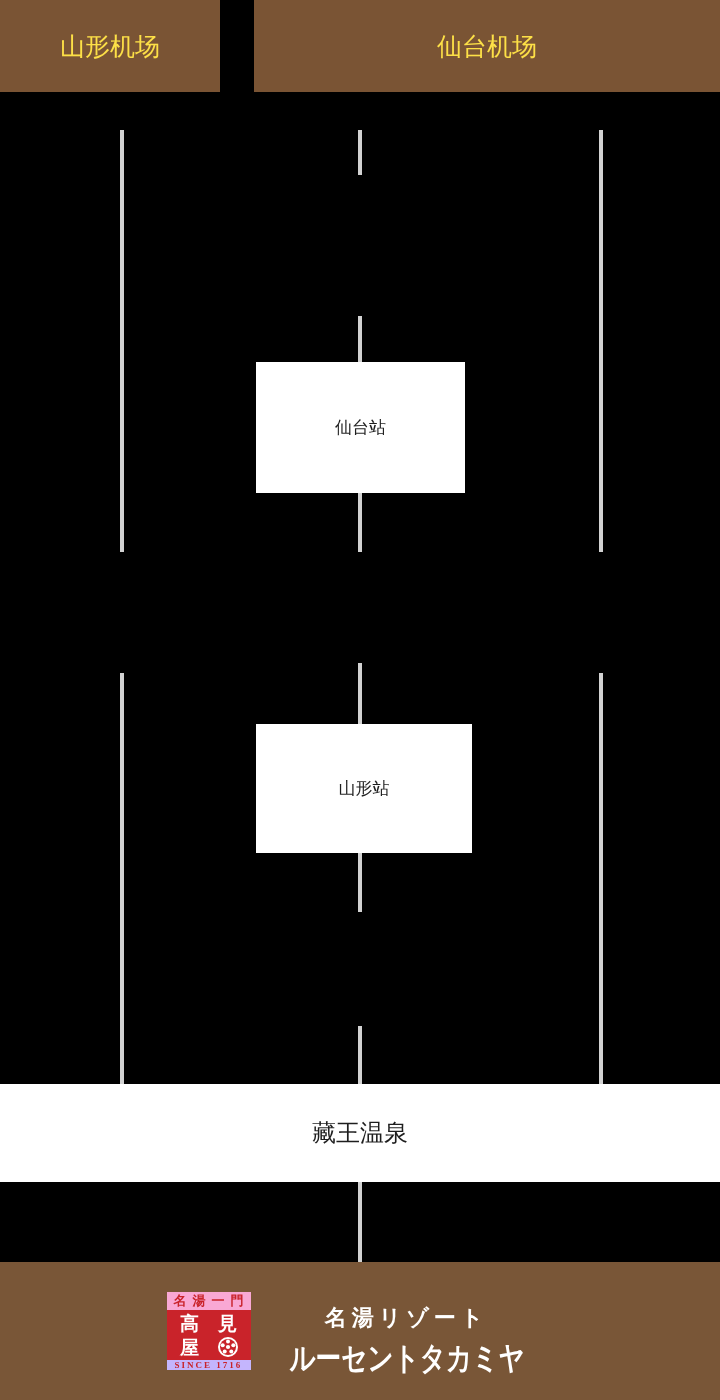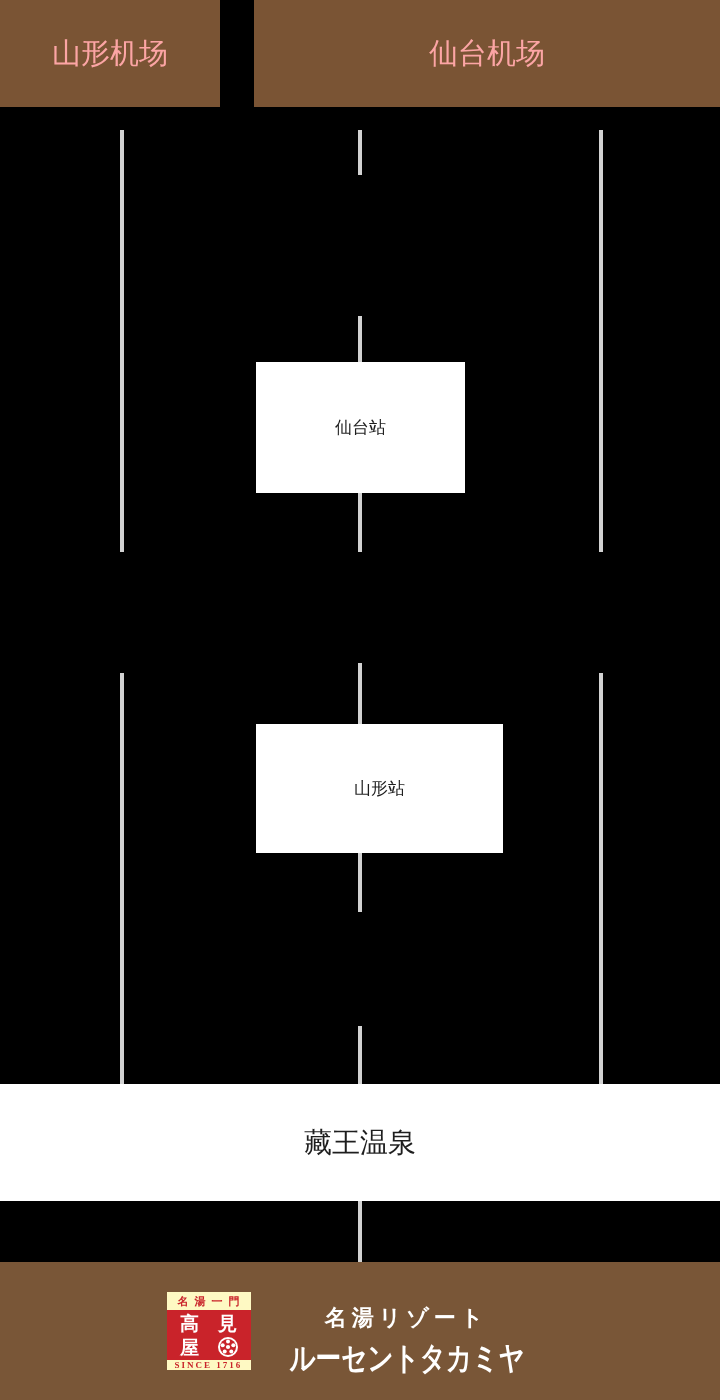--- a/index.html
+++ b/index.html
@@ -11,73 +11,73 @@
     --page-bg:#000000;
   }
   html,body{margin:0;padding:0;background:#222;}
   .page{
     position:relative;width:720px;height:1400px;margin:0 auto;
     background:var(--page-bg);overflow:hidden;
     font-family:"Liberation Sans","DejaVu Sans",sans-serif;
   }
   
   .hdr-box{
-    position:absolute;top:0;height:107px;background:var(--header-bg);
+    position:absolute;top:0;height:92px;background:var(--header-bg);
     display:flex;align-items:center;justify-content:center;
-    color:#fca5a5;font-size:29px;z-index:2;
+    color:#fde047;font-size:25px;z-index:2;
   }
   .hdr-left{left:0;width:220px;}
   .hdr-right{left:254px;width:466px;font-family:Liberation Serif, serif;}
   
   .vline{position:absolute;width:4px;background:var(--line-color);z-index:1;}
   
   .node{
     position:absolute;background:#fff;z-index:2;
     display:flex;align-items:center;justify-content:center;
     color:var(--node-text);font-size:17px;
   }
   .node-sendai{left:256px;top:362px;width:209px;height:131px;}
-  .node-yamagata{left:256px;top:724px;width:247px;height:129px;}
+  .node-yamagata{left:256px;top:724px;width:216px;height:129px;}
   
   .band{
-    position:absolute;left:0;top:1084px;width:720px;height:117px;background:#fff;z-index:2;
+    position:absolute;left:0;top:1084px;width:720px;height:98px;background:#fff;z-index:2;
     display:flex;align-items:center;justify-content:center;
-    color:var(--node-text);font-size:28px;
+    color:var(--node-text);font-size:24px;
   }
   
   .footer{
     position:absolute;left:0;top:1262px;width:720px;height:138px;
     background:var(--footer-bg);z-index:3;
     display:flex;align-items:center;justify-content:center;
   }
   .logo-row{display:flex;align-items:center;gap:9px;}
   
   .seal{
     width:84px;height:78px;background:#fff;
     display:flex;flex-direction:column;overflow:hidden;
   }
   .seal-top{
-    height:29px;background:#fef9c3;color:var(--seal-red);
-    font-size:11px;font-weight:bold;letter-spacing:6px;
+    height:29px;background:#f9a8d4;color:var(--seal-red);
+    font-size:13px;font-weight:bold;letter-spacing:6px;
     display:flex;align-items:center;justify-content:center;
     padding-left:6px;white-space:nowrap;
     font-family:"Liberation Serif","DejaVu Serif",serif;
   }
   .seal-mid{
     flex:1;background:var(--seal-red);
     display:grid;grid-template-columns:1fr 1fr;grid-template-rows:1fr 1fr;
     align-items:center;justify-items:center;padding:1px 4px;
   }
   .seal-char{
     color:#fff;font-size:19px;font-weight:bold;line-height:1;
     font-family:"Liberation Serif","DejaVu Serif",serif;
   }
   .seal-emblem{display:flex;align-items:center;justify-content:center;}
   .seal-since{
-    height:13px;background:#fef9c3;color:var(--seal-red);
+    height:13px;background:#c4b5fd;color:var(--seal-red);
     font-size:9px;font-weight:bold;letter-spacing:2px;
     display:flex;align-items:center;justify-content:center;
     font-family:"Liberation Serif","DejaVu Serif",serif;white-space:nowrap;
   }
   
   .brand{display:flex;flex-direction:column;align-items:center;color:#fff;}
   .brand-line1{
     font-family:Liberation Mono, monospace;
     font-size:22px;font-weight:bold;letter-spacing:5px;white-space:nowrap;margin-top:22px;
   }

